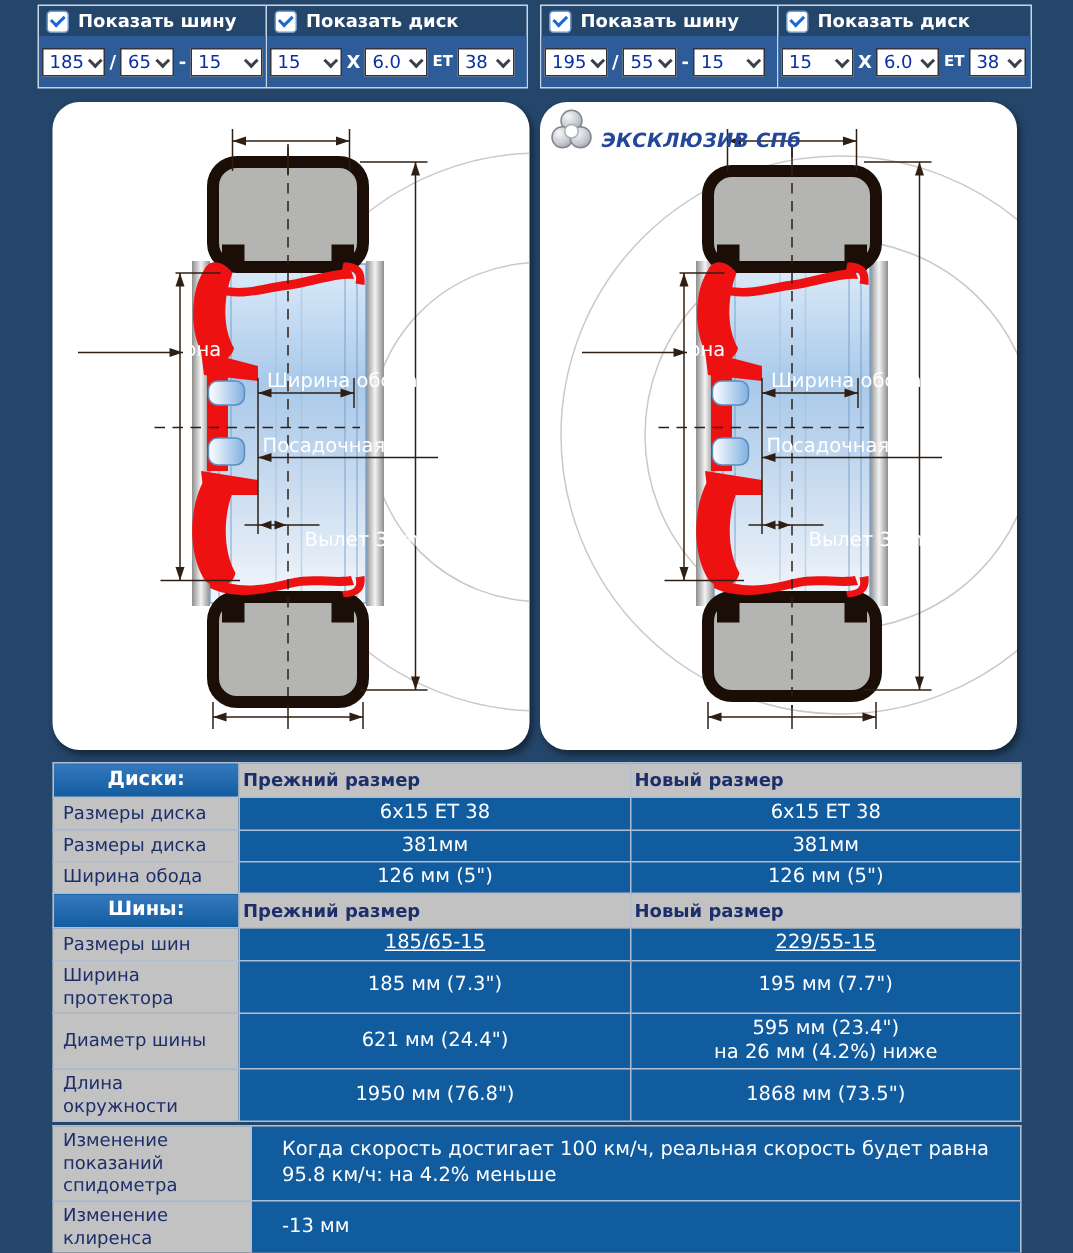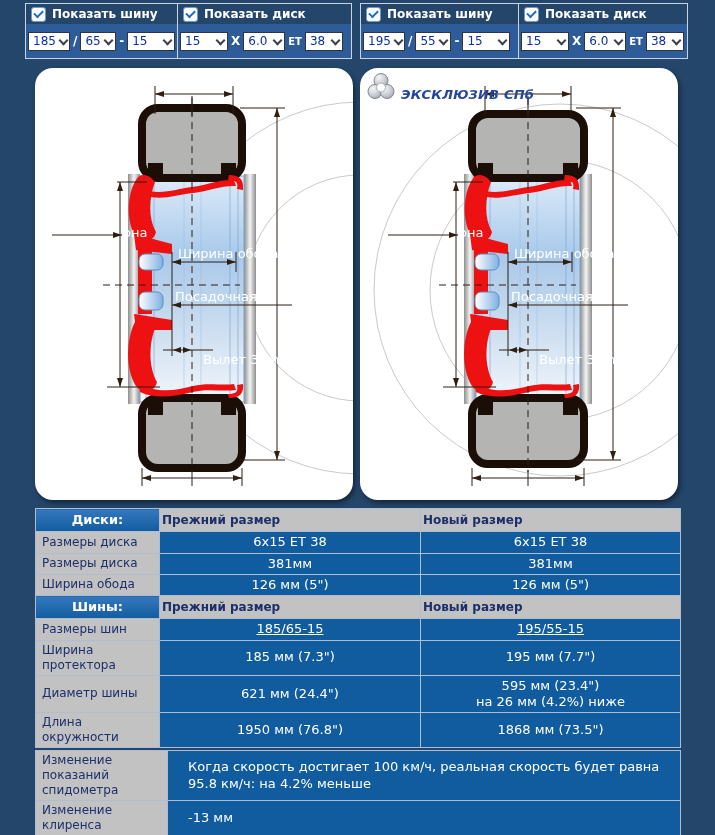--- a/index.html
+++ b/index.html
@@ -395,21 +395,21 @@
     <td class="val">126 мм (5")</td>
   </tr>
   <tr class="hdr">
     <td class="sec">Шины:</td>
     <td class="sub">Прежний размер</td>
     <td class="sub">Новый размер</td>
   </tr>
   <tr>
     <td class="lbl">Размеры шин</td>
     <td class="val lnk">185/65-15</td>
-    <td class="val lnk">195/55-15</td>
+    <td class="val lnk">229/55-15</td>
   </tr>
   <tr>
     <td class="lbl">Ширина протектора</td>
     <td class="val">185 мм (7.3")</td>
     <td class="val">195 мм (7.7")</td>
   </tr>
   <tr>
     <td class="lbl">Диаметр шины</td>
     <td class="val">621 мм (24.4")</td>
     <td class="val">595 мм (23.4")

